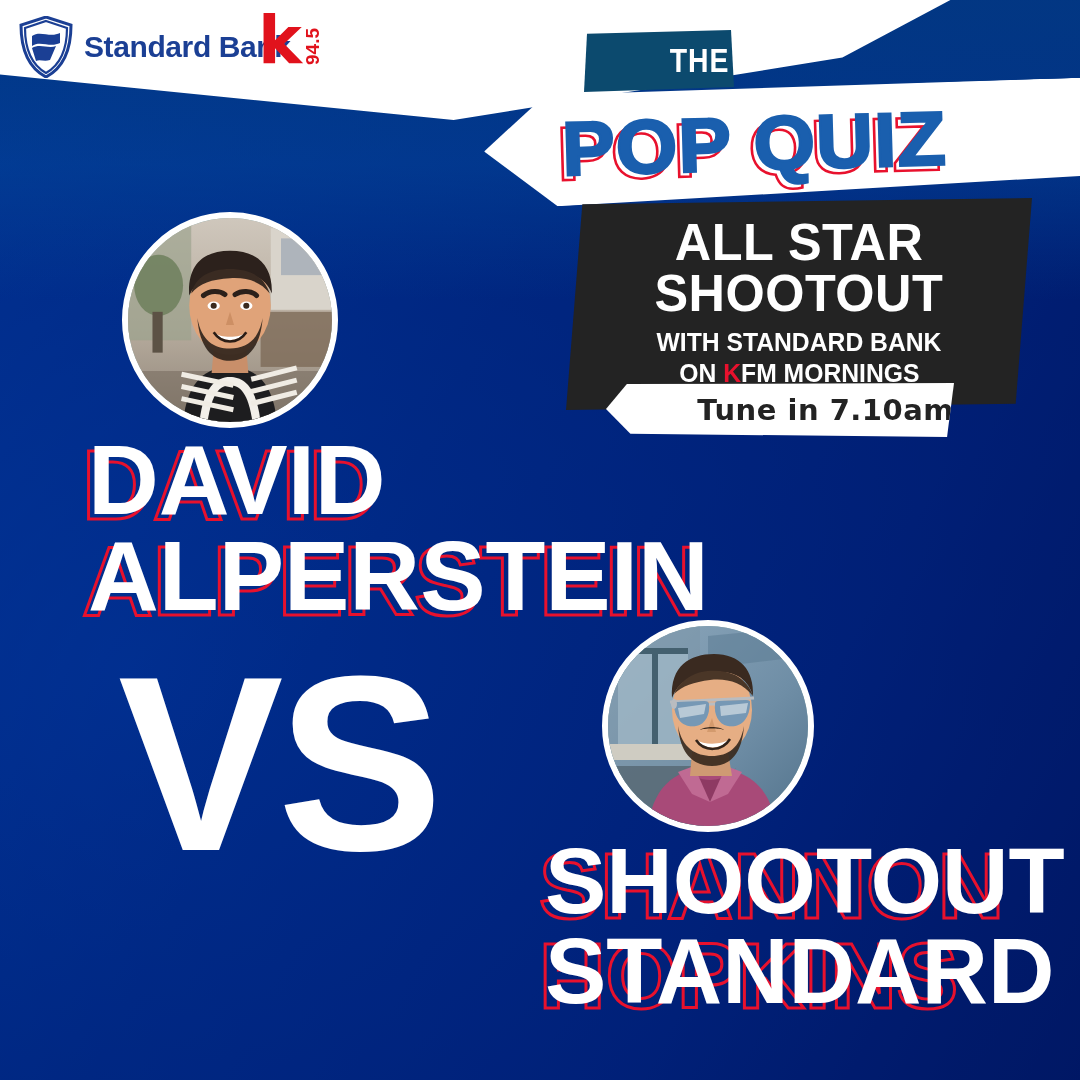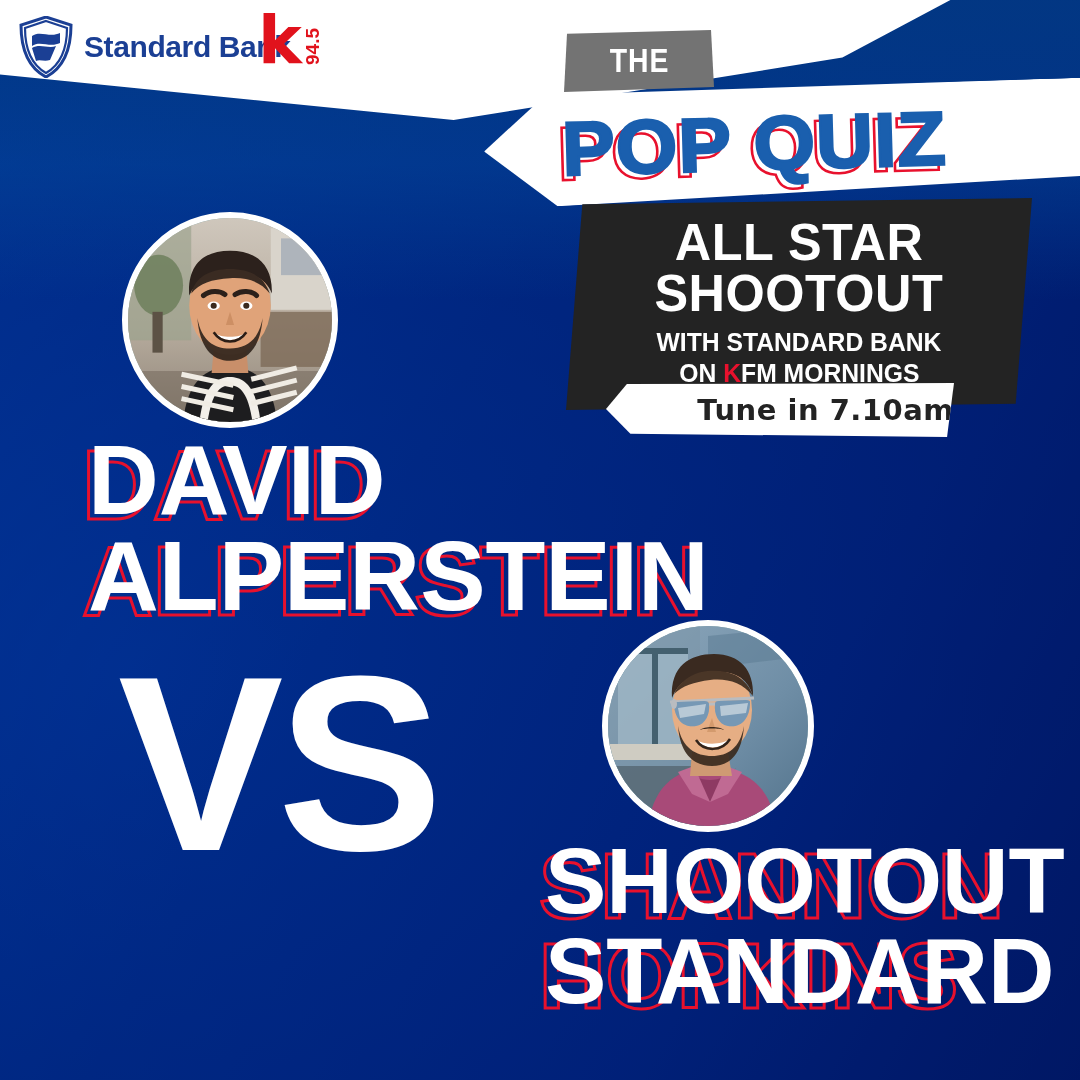--- a/index.html
+++ b/index.html
@@ -98,27 +98,27 @@
     writing-mode: vertical-rl;
     transform: rotate(180deg);
     letter-spacing: 0px;
     margin-left: 3px;
     margin-bottom: 3px;
   }
 
   
   .the-tab {
     position: absolute;
-    left: 564px; top: 30px;
+    left: 584px; top: 30px;
     width: 150px; height: 62px;
-    background: #737373;
+    background: #0c4a6e;
     clip-path: polygon(2% 6%, 98% 0%, 100% 92%, 0% 100%);
     display: flex;
     align-items: center;
-    justify-content: center;
+    justify-content: flex-end;
   }
   .the-tab span {
     font-family: "Liberation Sans", sans-serif;
     font-weight: bold;
     font-size: 33px;
     color: #ffffff;
     letter-spacing: 1px;
     transform: scaleX(0.86);
   }
 

